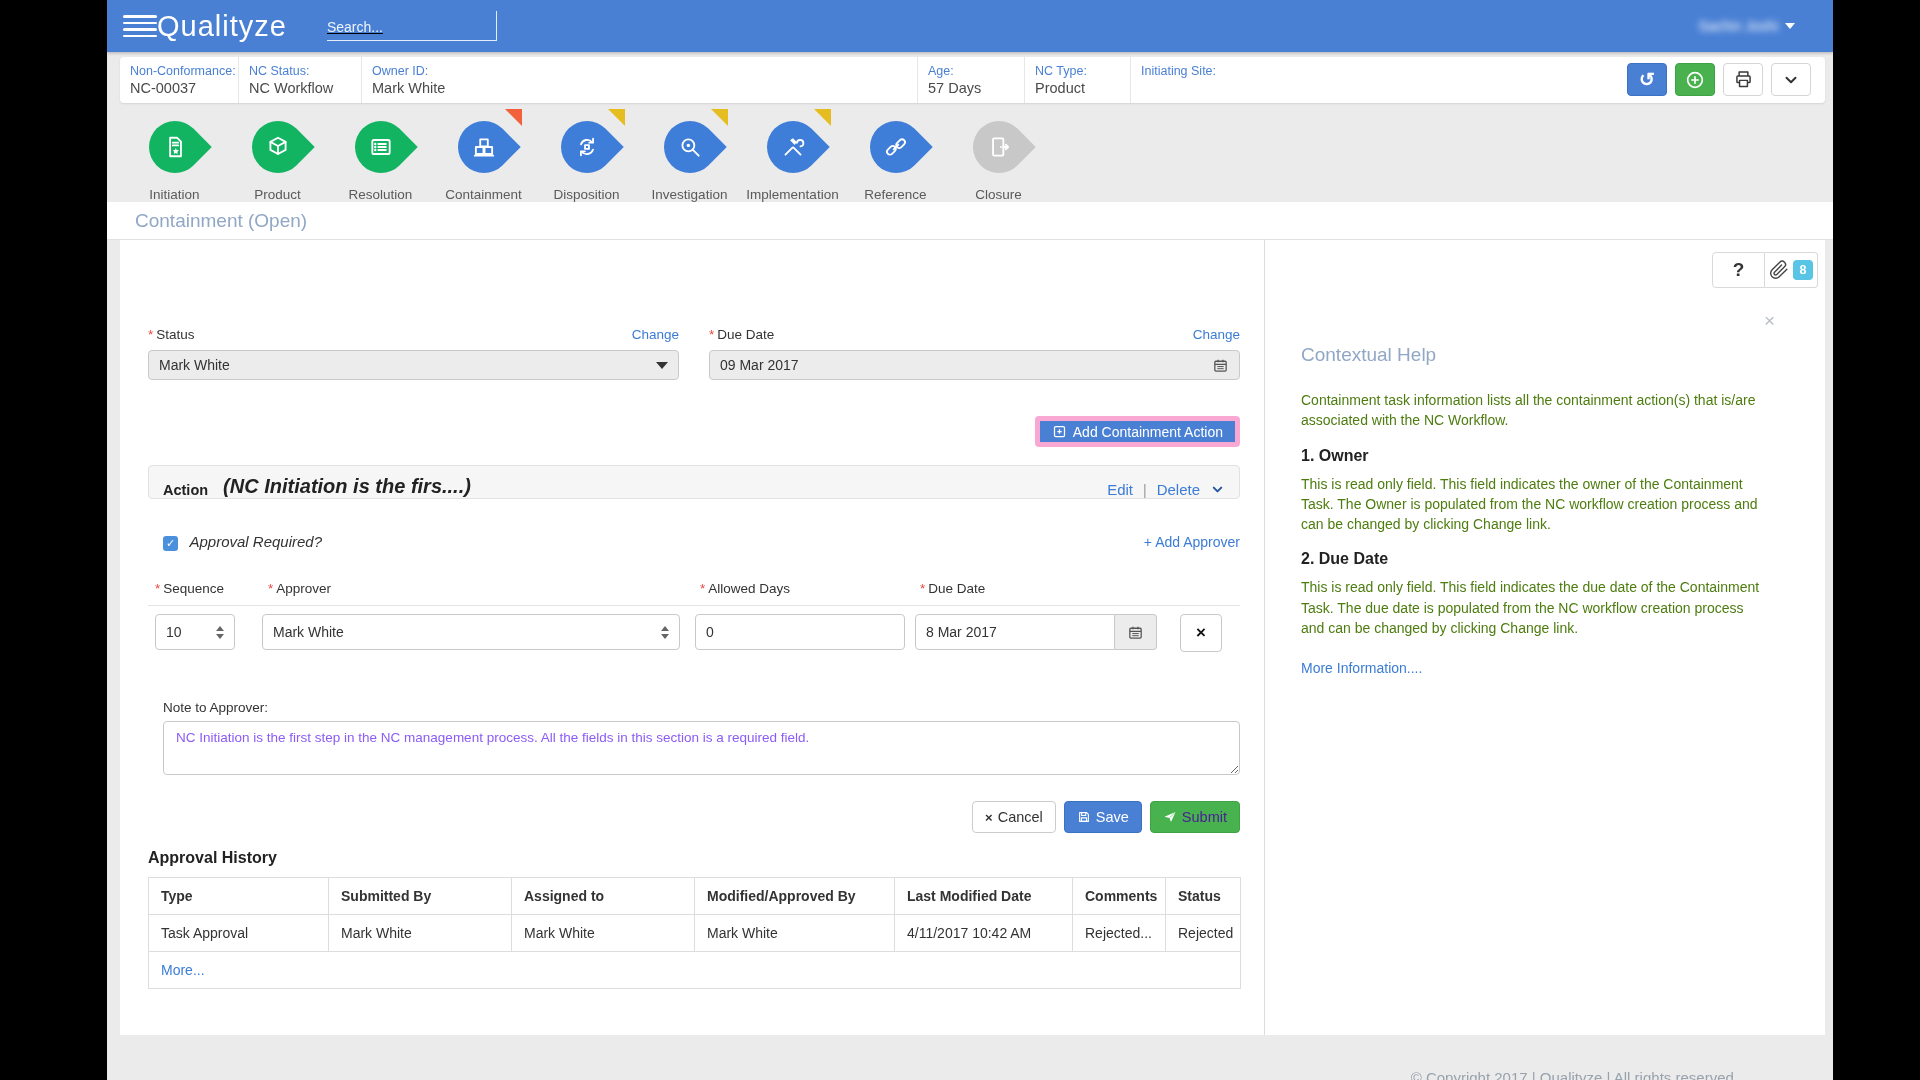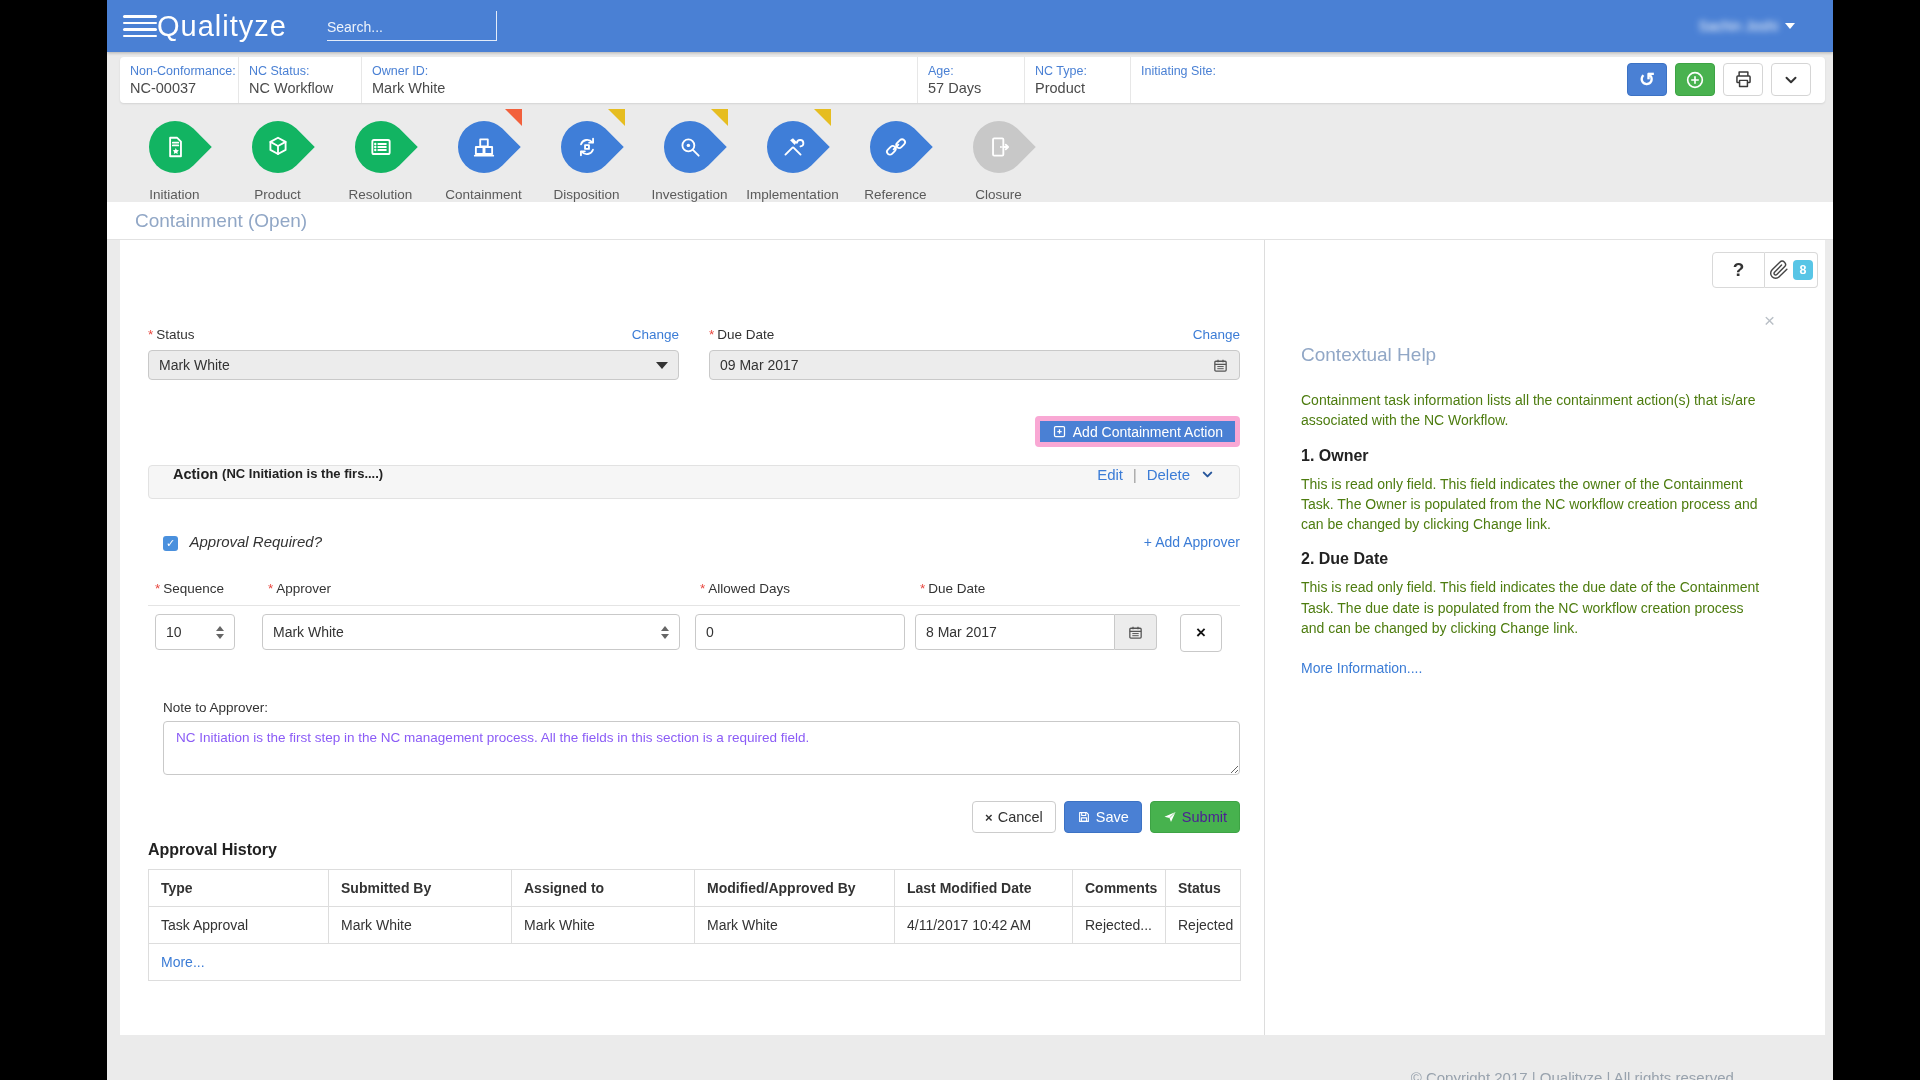--- a/index.html
+++ b/index.html
@@ -10,21 +10,21 @@
 
   
   .topbar { position:absolute; top:0; left:0; width:100%; height:52px; background:#4a80d4;
     display:flex; align-items:center; box-shadow:0 1px 3px rgba(0,0,0,.25); z-index:5; }
   .hamburger { margin-left:16px; width:34px; cursor:pointer; }
   .hamburger i { display:block; height:2.5px; background:#fff; border-radius:2px; margin:4px 0; }
   .logo { color:#fff; font-size:29px; font-weight:300; letter-spacing:1px; }
   .search-wrap { margin-left:40px; width:170px; border-bottom:1.5px solid rgba(255,255,255,.85);
     border-right:1.5px solid rgba(255,255,255,.85); padding:0 2px 5px 0; height:30px; display:flex; align-items:flex-end; }
   .search-wrap input { width:100%; background:transparent; border:none; outline:none;
-    color:#000000; font-size:14px; font-family:inherit; }
+    color:#000000; font-size:14px; font-family:inherit;text-decoration:underline; }
   .search-wrap input::placeholder { color:rgba(255,255,255,.9); }
   .user { position:absolute; right:38px; top:0; height:52px; display:flex; align-items:center; gap:7px; cursor:pointer; }
   .user .name { color:#fff; font-size:14px; filter:blur(3px); opacity:.95; }
   .user .caret { width:0; height:0; border-left:5px solid transparent; border-right:5px solid transparent; border-top:6px solid #fff; }
 
   
   .info-card { position:absolute; top:57px; left:13px; right:8px; height:46px; background:#fff;
     border-radius:4px; box-shadow:0 1px 2px rgba(0,0,0,.1); display:flex; z-index:4; }
   .info-field { padding:7px 0 0 10px; border-left:1px solid #e7e7e7; }
   .info-field:first-child { border-left:none; }
@@ -84,23 +84,23 @@
   .ro-input { height:30px; background:#ececec; border:1px solid #c9c9c9; border-radius:4px;
     display:flex; align-items:center; padding:0 10px; font-size:14px; color:#333; cursor:pointer; }
   .ro-input .grow { flex:1; }
   .caret-dn { width:0; height:0; border-left:6px solid transparent; border-right:6px solid transparent; border-top:7px solid #333; }
 
   .add-action-row { display:flex; justify-content:flex-end; margin-top:36px; }
   .btn-blue { background:#4a80d4; border:5px solid #f9a8d4; color:#fff; border-radius:4px;
     font-size:14px; height:31px; display:inline-flex; align-items:center; gap:6px; padding:0 12px; cursor:pointer; font-family:inherit; }
 
   .action-bar { margin-top:18px; height:34px; background:#f6f6f6; border:1px solid #e2e2e2;
-    border-radius:4px; display:flex; align-items:flex-start; padding:0 24px; }
+    border-radius:4px; display:flex; align-items:flex-end; padding:0 14px;gap:11px; }
   .action-bar .at { font-size:14.5px; font-weight:bold; color:#222; }
-  .action-bar .as { font-size:13px; font-weight:600; color:#222; margin-left:4px; }
+  .action-bar .as { font-size:20px; font-weight:600; color:#222; margin-left:4px;font-style:italic; }
   .action-bar .right { margin-left:auto; display:flex; align-items:center; gap:10px; }
   .action-bar .right .link { font-size:15px; }
   .pipe { color:#999; font-size:14px; }
 
   .approval-row { margin-top:34px; display:flex; justify-content:space-between; align-items:center; padding-left:15px; }
   .chk { width:15px; height:15px; background:#4a90dd; border-radius:3px; color:#fff; font-size:11px;
     line-height:15px; text-align:center; display:inline-block; cursor:pointer; }
   .chk-lbl { font-size:15px; color:#333; margin-left:7px;font-style:italic; }
   .add-approver { font-size:14px; }
 
@@ -127,21 +127,21 @@
     border-radius:4px; padding:8px 12px; font-size:13.5px; color:#8b5cf6; font-family:inherit; resize:both; outline:none; }
 
   .btn-row { display:flex; justify-content:flex-end; gap:8px; margin-top:26px; }
   .btn { height:32px; border-radius:4px; font-size:14.5px; display:inline-flex; align-items:center;
     gap:5px; padding:0 12px; cursor:pointer; font-family:inherit; }
   .btn.cancel { background:#fff; border:1px solid #ccc; color:#333; }
   .btn.save { background:#4a80d4; border:1px solid #3c72c4; color:#fff; }
   .btn.submit { background:#47b24e; border:1px solid #3da344; color:#4c1d95; }
   .btn .xgl { font-weight:bold; font-size:13px; }
 
-  .ah-title { margin-top:8px; font-size:16px; font-weight:bold; color:#222; }
+  .ah-title { margin-top:16px; font-size:16px; font-weight:bold; color:#222; }
   table.ah { margin-top:10px; width:1092px; border-collapse:collapse; table-layout:fixed; font-size:14px; color:#333; }
   table.ah th, table.ah td { border:1px solid #ddd; text-align:left; padding:10px 12px;
     overflow:hidden; white-space:nowrap; }
   table.ah th { font-weight:bold; }
   .more-cell { padding:11px 12px; }
 
   
   .help-close { position:absolute; right:50px; top:70px; color:#b9bfc6; font-size:19px; cursor:pointer; }
   .help-title { color:#91a7c6; font-size:19px; margin-bottom:24px; }
   .help-p { font-size:14px; color:#4d7c0f; line-height:1.45; margin-bottom:16px; }

